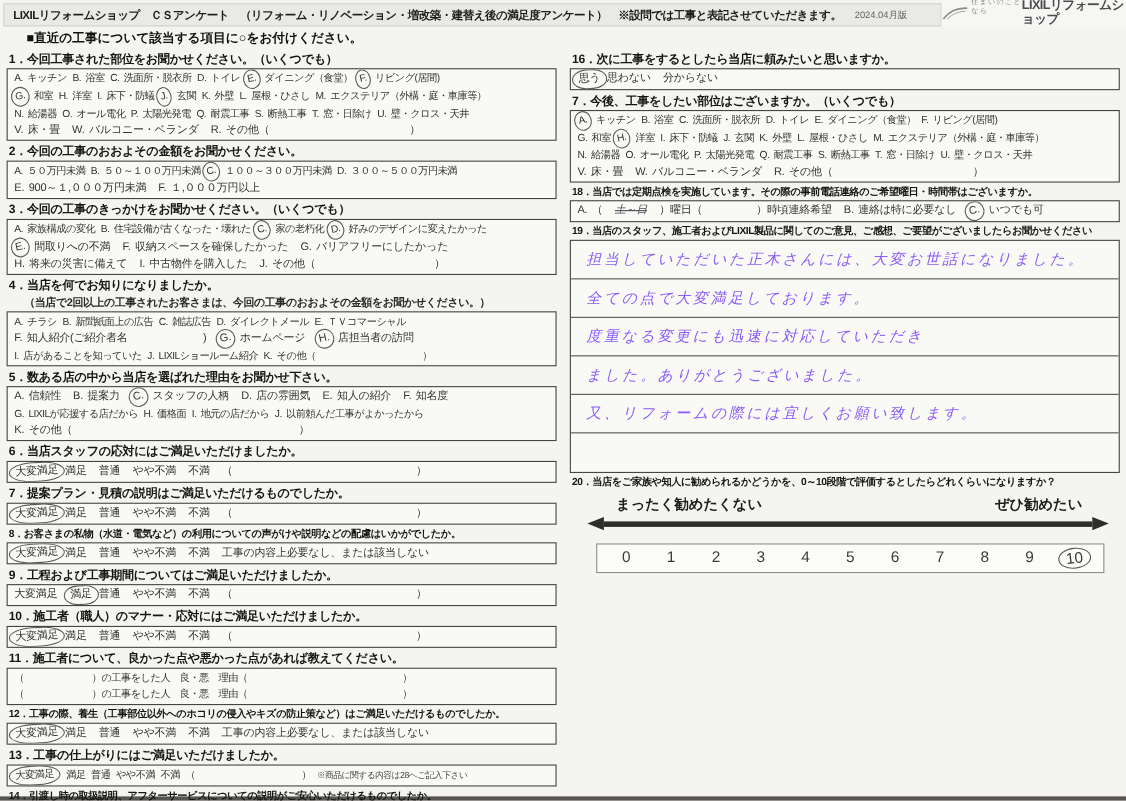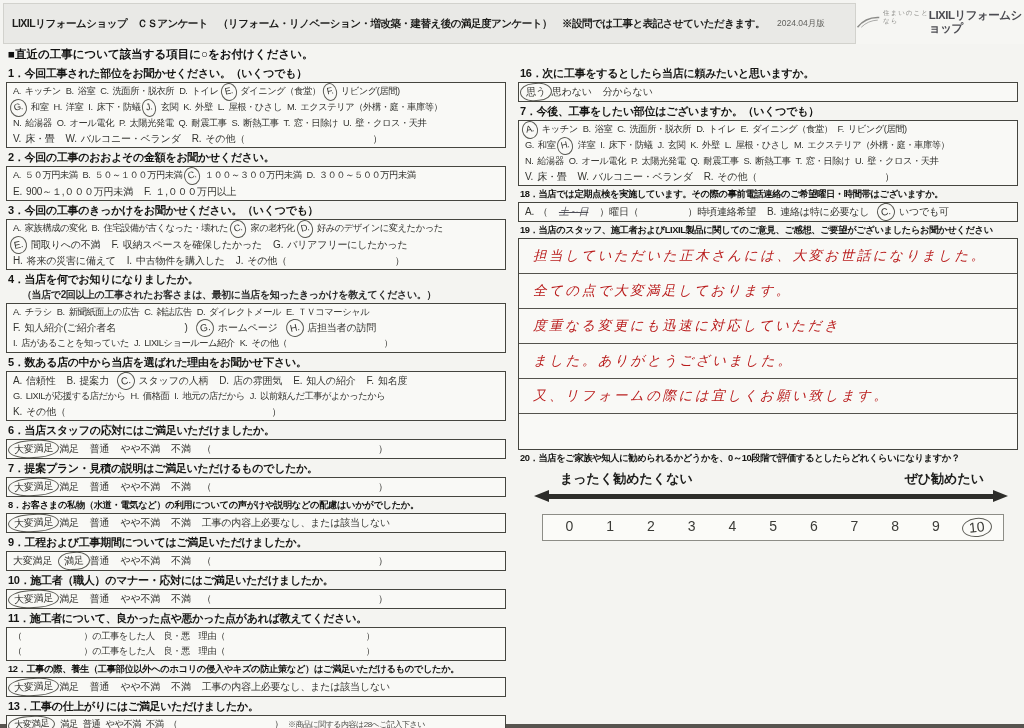--- a/index.html
+++ b/index.html
@@ -4,35 +4,35 @@
 <style>
   html,body{margin:0;padding:0;}
   body{
     width:1024px;height:728px;overflow:hidden;
     background:#efefec;
     font-family:"Liberation Sans",sans-serif;
     color:#2b2b2b;
   }
   .page{width:1024px;height:728px;box-sizing:border-box;background:#f4f4f1;border-bottom:4px solid #57544f;position:relative;}
   
-  .topbar{display:flex;align-items:stretch;height:44px;}
+  .topbar{display:flex;align-items:stretch;height:24px;}
   .title-strip{
     flex:1;background:#e9e9e6;border:1px solid #d2d2cd;
     display:flex;align-items:center;gap:12px;
     margin:3px 0 0 3px;padding:0 8px;
     font-weight:bold;font-size:10.5px;letter-spacing:-0.5px;color:#1d1d1b;
     white-space:nowrap;overflow:hidden;
   }
   .version{font-weight:normal;font-size:8.5px;color:#61615d;letter-spacing:0;}
   .logo{width:168px;display:flex;align-items:center;justify-content:center;gap:3px;background:#f6f6f3;}
   .logo-txt{display:flex;flex-direction:row;line-height:1.1;}
   .logo-tagline{font-size:6.5px;color:#8a8a86;letter-spacing:1px;}
   .logo-name{font-size:11.5px;font-weight:bold;color:#4b4b51;letter-spacing:-0.5px;}
   
-  .section-note{font-size:11.5px;font-weight:bold;color:#111;margin:3px 0 2px 8px;}
+  .section-note{font-size:11.5px;font-weight:bold;color:#111;margin:3px 0 2px 24px;}
   
   .cols{display:flex;gap:12px;padding:0 6px;}
   .col{flex:1;min-width:0;}
   
   .question{margin-bottom:1px;}
   .q-title{font-size:11px;font-weight:bold;white-space:nowrap;letter-spacing:-0.3px;margin:2px 0 1px 2px;color:#151513;overflow:hidden;}
   .q-title.tight{font-size:9.3px;letter-spacing:-0.4px;}
   .q-sub{font-size:10px;font-weight:bold;white-space:nowrap;letter-spacing:-0.4px;margin:0 0 1px 16px;overflow:hidden;}
   .q-box{border:1.5px solid #45453f;background:#f9f9f6;padding:1px 6px;overflow:hidden;}
   .opt-row{font-size:10px;white-space:nowrap;line-height:15px;letter-spacing:-0.2px;color:#33332f;}
@@ -51,21 +51,21 @@
   }
   .small-note{font-size:8px;color:#4a4a46;}
   
   .hw{font-family:"DejaVu Serif",serif;font-style:italic;color:#4c4c55;}
   .strike{text-decoration:line-through;margin-top:40px;}
   .hw-box{padding:0;}
   .hw-row{
     border-bottom:1.5px solid #55534e;min-height:35px;box-sizing:border-box;
     display:flex;align-items:center;padding:2px 14px;
     font-family:Liberation Sans, sans-serif;font-style:italic;
-    font-size:13.5px;letter-spacing:2.5px;color:#b91c1c;white-space:nowrap;overflow:hidden;
+    font-size:13.5px;letter-spacing:2.5px;color:#8b5cf6;white-space:nowrap;overflow:hidden;
   }
   .hw-row:last-child{border-bottom:none;}
   
   .nps{padding:4px 8px 0 14px;}
   .nps-labels{display:flex;justify-content:space-between;font-size:13px;font-weight:bold;padding:0 26px 2px 28px;color:#1c1c1a;}
   .nps-arrow{display:flex;align-items:center;height:12px;padding:0 2px;}
   .ah{width:0;height:0;border-top:6px solid transparent;border-bottom:6px solid transparent;}
   .ah.left{border-right:15px solid #2d2d2a;}
   .ah.right{border-left:15px solid #2d2d2a;}
   .abar{flex:1;height:5px;background:#2d2d2a;}
@@ -117,21 +117,21 @@
         <div class="question">
           <div class="q-title">3．今回の工事のきっかけをお聞かせください。（いくつでも）</div>
           <div class="q-box">
             <div class="opt-row dense"><span class="opt"><span class="opt-letter">A.</span><span class="opt-text">家族構成の変化</span></span><span class="opt"><span class="opt-letter">B.</span><span class="opt-text">住宅設備が古くなった・壊れた</span></span><span class="opt"><span class="opt-letter circ-letter">C.</span><span class="opt-text">家の老朽化</span></span><span class="opt"><span class="opt-letter circ-letter">D.</span><span class="opt-text">好みのデザインに変えたかった</span></span></div>
             <div class="opt-row"><span class="opt"><span class="opt-letter circ-letter">E.</span><span class="opt-text">間取りへの不満</span></span><span class="opt"><span class="opt-letter">F.</span><span class="opt-text">収納スペースを確保したかった</span></span><span class="opt"><span class="opt-letter">G.</span><span class="opt-text">バリアフリーにしたかった</span></span></div>
             <div class="opt-row"><span class="opt"><span class="opt-letter">H.</span><span class="opt-text">将来の災害に備えて</span></span><span class="opt"><span class="opt-letter">I.</span><span class="opt-text">中古物件を購入した</span></span><span class="opt"><span class="opt-letter">J.</span><span class="opt-text">その他（　　　　　　　　　　　）</span></span></div>
           </div>
         </div>
         <div class="question">
           <div class="q-title">4．当店を何でお知りになりましたか。</div>
-          <div class="q-sub">（当店で2回以上の工事されたお客さまは、最初に当店を知ったきっかけを教えてください。）</div>
+          <div class="q-sub">（当店で2回以上の工事されたお客さまは、今回の工事のおおよその金額をお聞かせください。）</div>
           <div class="q-box">
             <div class="opt-row dense"><span class="opt"><span class="opt-letter">A.</span><span class="opt-text">チラシ</span></span><span class="opt"><span class="opt-letter">B.</span><span class="opt-text">新聞紙面上の広告</span></span><span class="opt"><span class="opt-letter">C.</span><span class="opt-text">雑誌広告</span></span><span class="opt"><span class="opt-letter">D.</span><span class="opt-text">ダイレクトメール</span></span><span class="opt"><span class="opt-letter">E.</span><span class="opt-text">ＴＶコマーシャル</span></span></div>
             <div class="opt-row"><span class="opt"><span class="opt-letter">F.</span><span class="opt-text">知人紹介(ご紹介者名　　　　　　　)</span></span><span class="opt"><span class="opt-letter circ-letter">G.</span><span class="opt-text">ホームページ</span></span><span class="opt"><span class="opt-letter circ-letter">H.</span><span class="opt-text">店担当者の訪問</span></span></div>
             <div class="opt-row dense"><span class="opt"><span class="opt-letter">I.</span><span class="opt-text">店があることを知っていた</span></span><span class="opt"><span class="opt-letter">J.</span><span class="opt-text">LIXILショールーム紹介</span></span><span class="opt"><span class="opt-letter">K.</span><span class="opt-text">その他（　　　　　　　　　　　）</span></span></div>
           </div>
         </div>
         <div class="question">
           <div class="q-title">5．数ある店の中から当店を選ばれた理由をお聞かせ下さい。</div>
           <div class="q-box">
             <div class="opt-row"><span class="opt"><span class="opt-letter">A.</span><span class="opt-text">信頼性</span></span><span class="opt"><span class="opt-letter">B.</span><span class="opt-text">提案力</span></span><span class="opt"><span class="opt-letter circ-letter">C.</span><span class="opt-text">スタッフの人柄</span></span><span class="opt"><span class="opt-letter">D.</span><span class="opt-text">店の雰囲気</span></span><span class="opt"><span class="opt-letter">E.</span><span class="opt-text">知人の紹介</span></span><span class="opt"><span class="opt-letter">F.</span><span class="opt-text">知名度</span></span></div>

